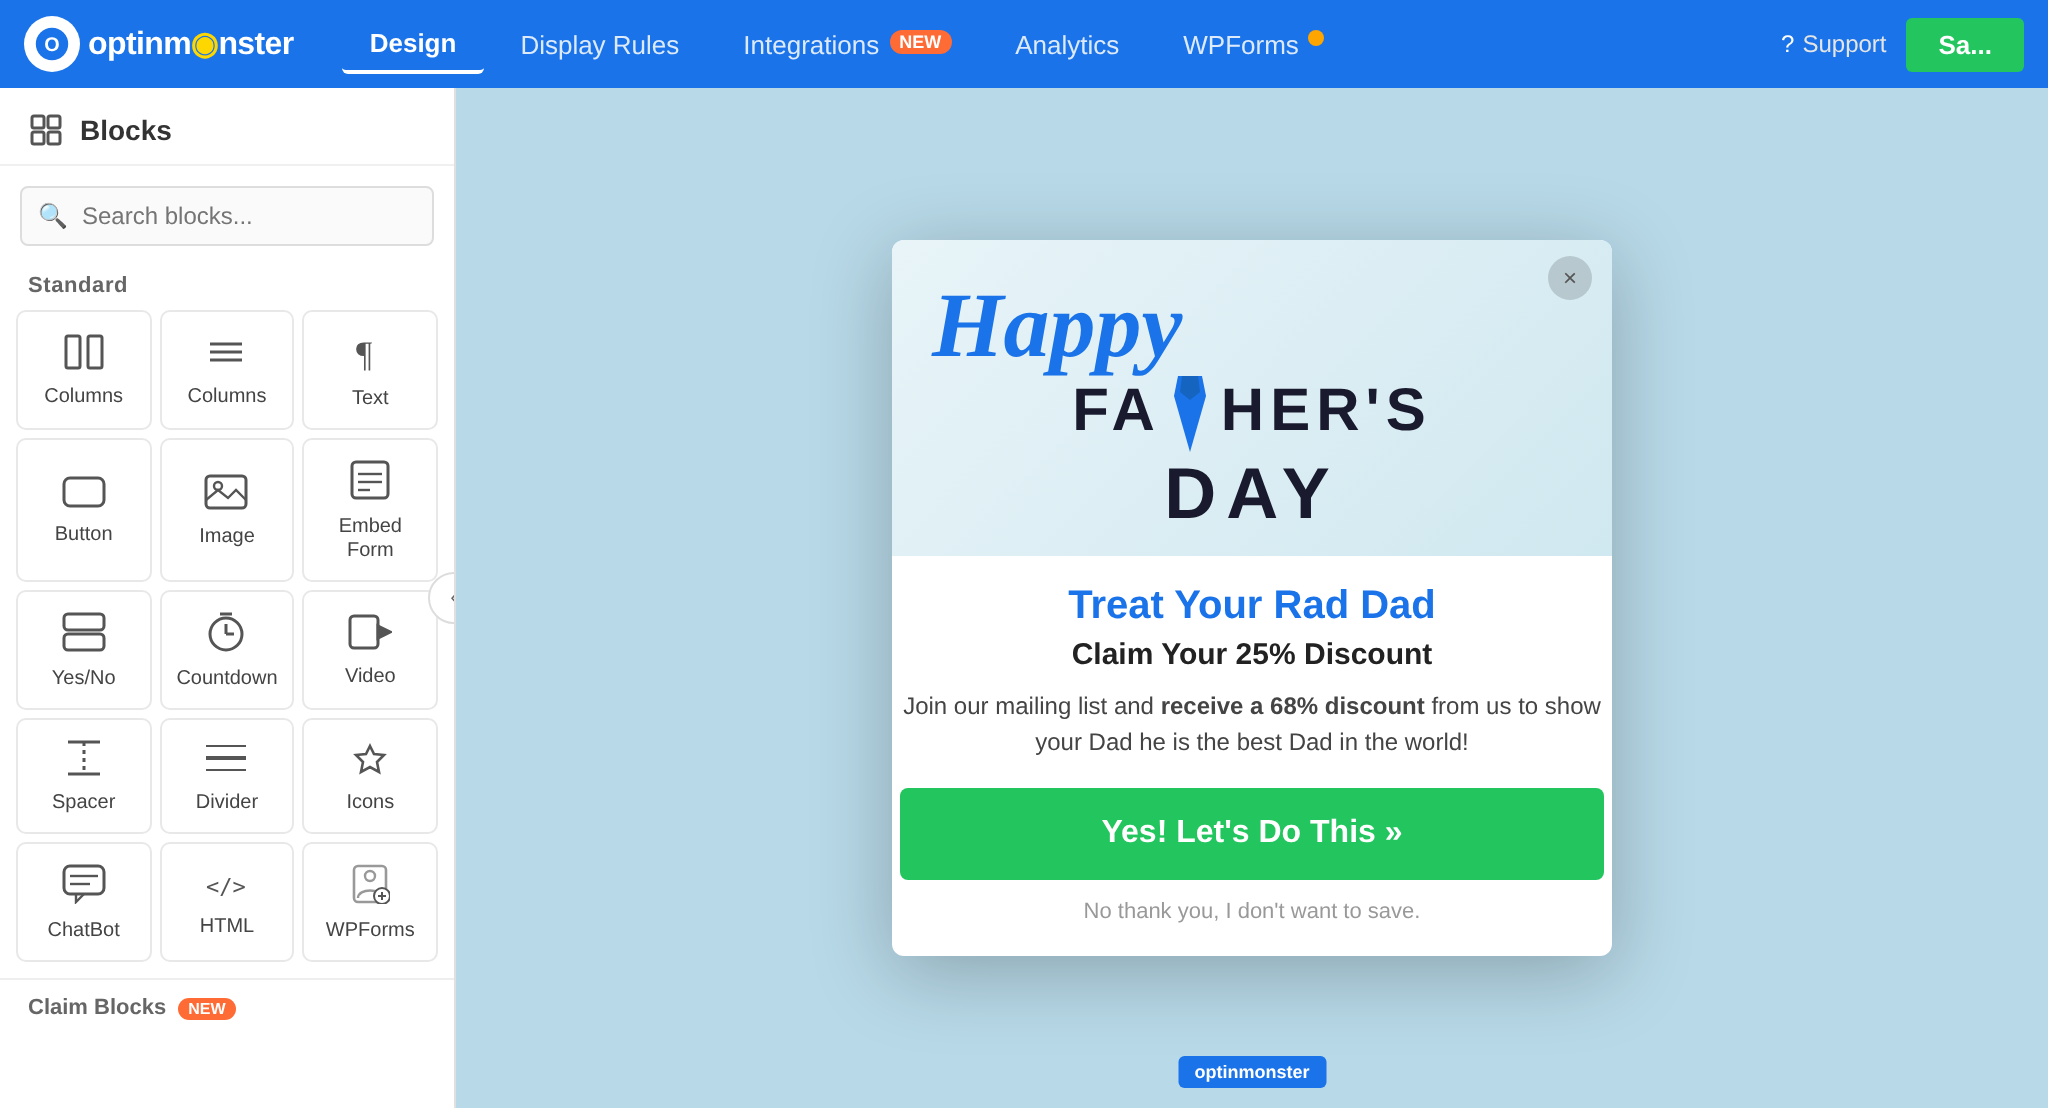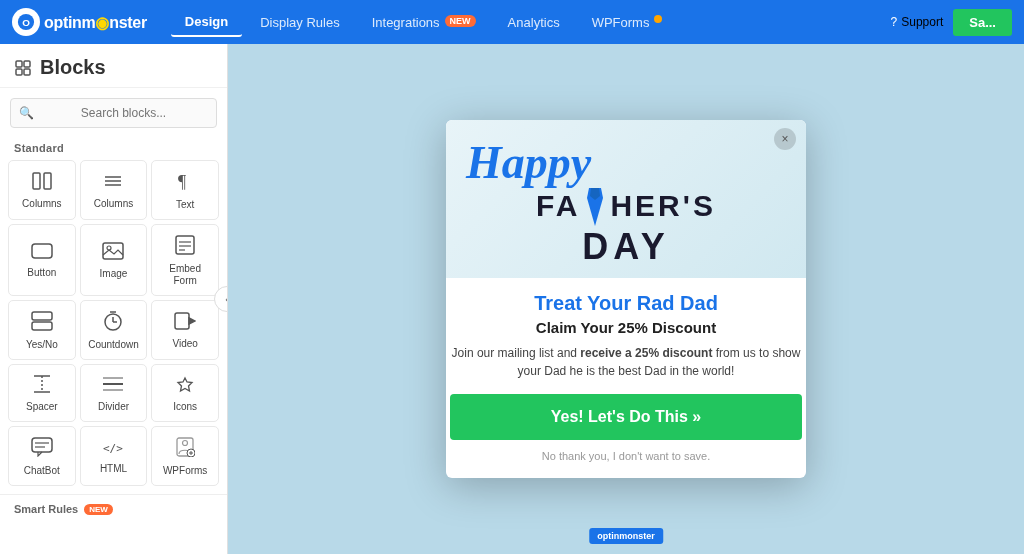--- a/index.html
+++ b/index.html
@@ -125,38 +125,37 @@
     .blocks-icon {
       width: 18px;
       height: 18px;
       display: flex;
       align-items: center;
       justify-content: center;
       color: #555;
       font-size: 14px;
     }
     .sidebar-title {
-      font-size: 20px;
+      font-size: 14px;
       font-weight: 600;
       color: #333;
     }
     .search-box {
       margin: 10px 10px 6px;
       position: relative;
     }
     .search-input {
       width: 100%;
       padding: 7px 10px 7px 30px;
       border: 1px solid #ddd;
       border-radius: 4px;
       font-size: 12px;
       color: #333;
       outline: none;
       background: #fafafa;
-      text-align: center;
     }
     .search-icon-inner {
       position: absolute;
       left: 9px;
       top: 50%;
       transform: translateY(-50%);
       color: #aaa;
       font-size: 12px;
     }
     .section-label {
@@ -378,21 +377,21 @@
     </div>
     <div class="nav-tab">
       <span>WPForms</span>
       <span class="nav-dot"></span>
     </div>
   </div>
 
   <div class="nav-right">
     <span class="support-btn">
       <span>?</span>
-      <span style="color:#000000;font-size:12px;">Support</span>
+      <span style="color:#e5e5e5;font-size:12px;">Support</span>
     </span>
     <button class="save-btn">Sa...</button>
   </div>
 </nav>
 
 <div class="main-layout">
 
   <aside class="sidebar">
     <div class="sidebar-header">
       <div class="blocks-icon">
@@ -570,21 +569,21 @@
             <circle cx="16" cy="16" r="4" fill="white" stroke="#555" stroke-width="1"></circle>
             <line x1="16" y1="14" x2="16" y2="18" stroke="#555" stroke-width="1"></line>
             <line x1="14" y1="16" x2="18" y2="16" stroke="#555" stroke-width="1"></line>
           </svg>
         </span>
         <span class="block-label">WPForms</span>
       </div>
     </div>
 
     <div class="sidebar-section-smart">
-      <span class="smart-label">Smart Rules</span>
+      <span class="smart-label">Claim Blocks</span>
       <span class="new-badge">NEW</span>
     </div>
 
     <div class="collapse-arrow">‹</div>
   </aside>
 
   <div class="canvas-area">
 
     <div class="popup-modal">
       <div class="modal-close">
@@ -604,21 +603,21 @@
             <span style="font-size:30px;font-weight:900;color:#1a1a2e;letter-spacing:3px;">HER'S</span>
           </div>
           <div style="font-size:36px;font-weight:900;color:#1a1a2e;letter-spacing:5px;">DAY</div>
         </div>
       </div>
 
       <div class="modal-body">
         <div class="promo-title">Treat Your Rad Dad</div>
         <div class="promo-subtitle">Claim Your 25% Discount</div>
         <p class="promo-desc">
-          Join our mailing list and <strong>receive a 25% discount</strong> from us to show your Dad he is the best Dad in the world!
+          Join our mailing list and <strong>receive a 68% discount</strong> from us to show your Dad he is the best Dad in the world!
         </p>
         <button class="cta-btn">Yes! Let's Do This »</button>
         <div class="decline-text">No thank you, I don't want to save.</div>
       </div>
     </div>
 
     <div style="position:absolute;bottom:10px;left:50%;transform:translateX(-50%);background:#1a73e8;color:white;font-size:9px;padding:3px 8px;border-radius:3px;font-weight:600;">optinmonster</div>
 
   </div>
 </div>

